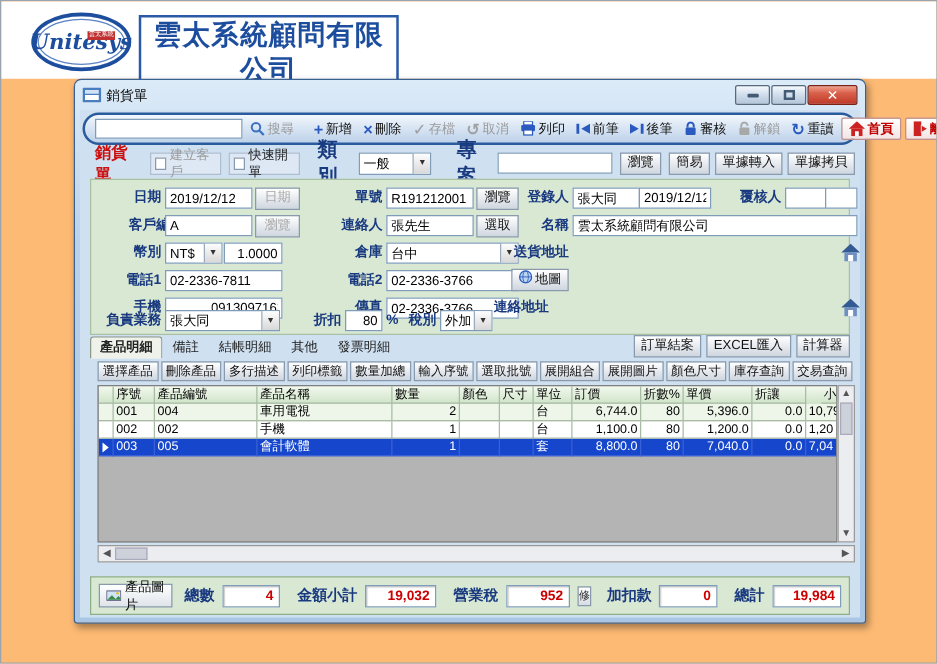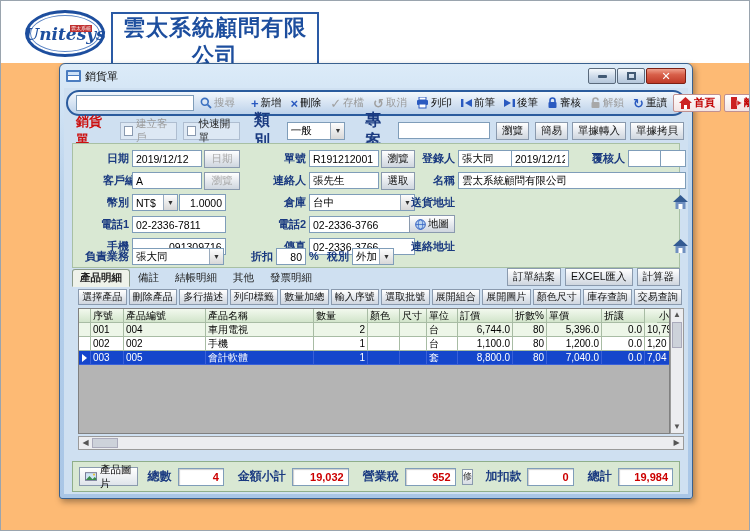--- a/index.html
+++ b/index.html
@@ -41,21 +41,21 @@
   
   .subhead { position:absolute; left:4px; top:32px; right:2px; height:21px; display:flex; align-items:center; gap:6px; }
   .form-title { color:#cc1010; font-weight:bold; font-size:13px; margin:0 6px 0 8px; }
   .chkbox-grp { display:flex; align-items:center; gap:3px; border:1px solid #aebdd0; background:#dde8f4; padding:1px 6px 1px 3px; height:18px; font-size:10.5px; }
   .chk { width:10px; height:10px; background:#fff; border:1px solid #8a9ab0; }
   .navy { color:#1a3a80; font-weight:bold; font-size:16px; }
   .fakesel { display:flex; align-items:center; height:18px; background:#fff; border:1px solid #7f9db9; font-size:10.5px; }
   .fakesel .txt { flex:1; padding:0 3px; overflow:hidden; white-space:nowrap; }
   .fakesel .arr { width:14px; height:100%; background:linear-gradient(#fdfdfd,#d8d8d8); border-left:1px solid #9aabbd; display:flex; align-items:center; justify-content:center; font-size:7px; color:#333; }
   .inp { height:17px; background:#fff; border:1px solid #7f9db9; font-size:10.5px; padding:0 3px; color:#000; }
-  .btn3d { height:18px; border:1px solid #8a9aae; background:linear-gradient(#ffffff,#e2e6ec 60%,#cfd6df); font-size:10.5px; color:#111; display:flex; align-items:center; justify-content:center; padding:0 5px; white-space:nowrap; }
+  .btn3d { height:18px; border:1px solid #8a9aae; background:linear-gradient(#ffffff,#e2e6ec 60%,#cfd6df); font-size:10.5px; color:#111; display:flex; align-items:flex-start; justify-content:center; padding:0 5px; white-space:nowrap; }
   .btn3d.dis { color:#a8a8a8; }
 
   
   .formpanel { position:absolute; left:8px; top:55px; right:8px; height:125px; background:#d9e8d3; border:1px solid #a8c0a4; }
   .fl { position:absolute; height:17px; line-height:17px; text-align:right; color:#1a3a80; font-weight:bold; font-size:11px; }
   .fi { position:absolute; height:17px; background:#fff; border:1px solid #7f9db9; font-size:10.5px; padding:0 3px; color:#000; }
   .fta { position:absolute; background:#fff; border:1px solid #7f9db9; font-size:10.5px; padding:0 3px; color:#000; resize:none; overflow:hidden; line-height:14px; font-family:"Liberation Sans","DejaVu Sans",sans-serif; }
   .fsel { position:absolute; }
   .fbtn { position:absolute; }
   .homeico { position:absolute; width:17px; height:16px; }
@@ -314,21 +314,21 @@
               <ellipse cx="5.5" cy="5.5" rx="2.2" ry="4.8" fill="none" stroke="#2a5ac0" stroke-width="0.7"></ellipse>
               <line x1="0.7" y1="5.5" x2="10.3" y2="5.5" stroke="#2a5ac0" stroke-width="0.7"></line>
             </svg>
           <span>地圖</span>
         </div>
 
         <span class="fl" style="left:6px;top:94px;width:50px;">手機</span>
         <input class="fi" style="left: 59px; top: 94px; width: 94px; padding-left: 36px;" value="0913097163">
         <span class="fl" style="left:197px;top:94px;width:36px;">傳真</span>
         <input class="fi" style="left: 236px; top: 94px; width: 106px;" value="02-2336-3766">
-        <span class="fl" style="left:334px;top:94px;width:48px;">連絡地址</span>
+        <span class="fl" style="left:318px;top:94px;width:48px;">連絡地址</span>
         <svg class="homeico" style="left:599px;top:94px;" viewBox="0 0 17 16">
             <polygon points="8.5,1 16,8 1,8" fill="#335a92"></polygon>
             <rect x="3.5" y="8" width="10" height="7" fill="#6f8fc0"></rect>
             <rect x="6.5" y="10" width="4" height="5" fill="#fff"></rect>
           </svg>
 
         <span class="fl" style="left:2px;top:104px;width:54px;">負責業務</span>
         <div class="fakesel fsel" style="left:59px;top:104px;width:92px;height:17px;">
           <span class="txt">張大同</span>
             <span class="arr">▼</span>

